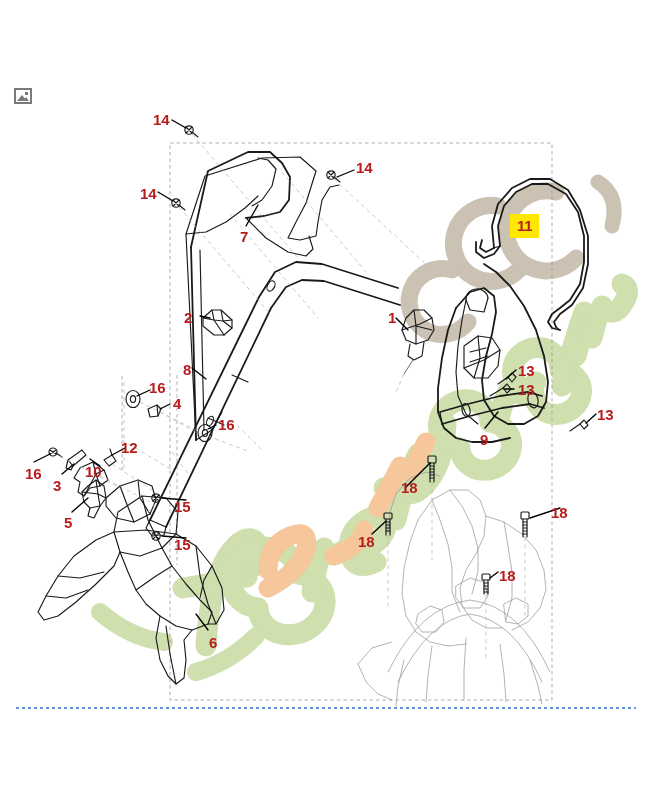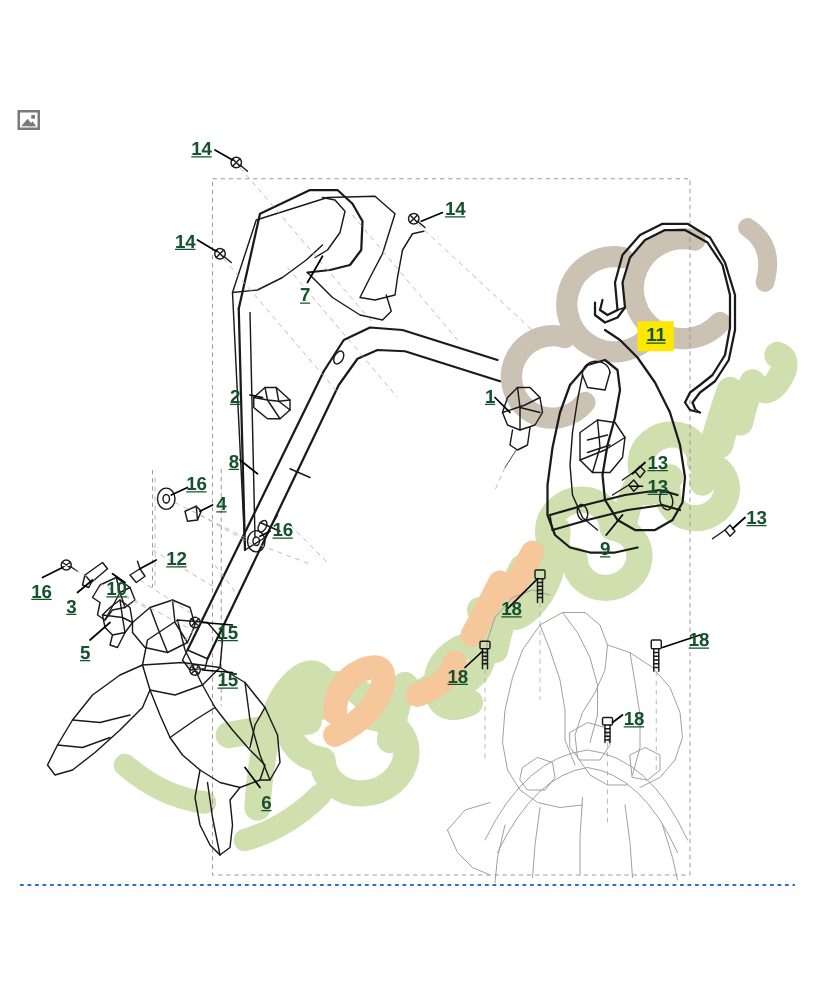--- a/index.html
+++ b/index.html
@@ -26,24 +26,23 @@
     border-left:3px solid transparent;border-right:3px solid transparent;
     border-bottom:4px solid #7a7a7a;
   }
   .broken-img .dot{
     position:absolute;right:2px;top:2px;width:3px;height:3px;background:#7a7a7a;
   }
   
   .lbl{
     position:absolute;
     font-family:"Liberation Sans", sans-serif;
-    font-weight:bold;font-size:15px;color:#14532d;
+    font-weight:bold;font-size:15px;color:#b91c1c;
     line-height:1;white-space:nowrap;
     letter-spacing:-0.2px;
-    text-decoration:underline;
   }
   .lbl.hl{
     background:#FFE800;
     padding:4px 7px 5px 7px;
     border:0;
     font-size:15px;
   }
 </style>
 </head>
 <body>
@@ -442,32 +441,32 @@
   <div class="broken-img">
     <span class="mt"></span>
       <span class="mt2"></span>
       <span class="dot"></span>
   </div>
 
   <div class="lbl" style="left:153px;top:112px;">14</div>
   <div class="lbl" style="left:356px;top:160px;">14</div>
   <div class="lbl" style="left:140px;top:186px;">14</div>
   <div class="lbl" style="left:240px;top:229px;">7</div>
-  <div class="lbl hl" style="left:510px;top:214px;margin-top:43px;">11</div>
+  <div class="lbl hl" style="left:510px;top:214px;">11</div>
   <div class="lbl" style="left:184px;top:310px;">2</div>
   <div class="lbl" style="left:388px;top:310px;">1</div>
   <div class="lbl" style="left:183px;top:362px;">8</div>
   <div class="lbl" style="left:518px;top:363px;">13</div>
   <div class="lbl" style="left:518px;top:382px;">13</div>
   <div class="lbl" style="left:149px;top:380px;">16</div>
   <div class="lbl" style="left:173px;top:396px;">4</div>
   <div class="lbl" style="left:218px;top:417px;">16</div>
   <div class="lbl" style="left:597px;top:407px;">13</div>
   <div class="lbl" style="left:480px;top:432px;">9</div>
-  <div class="lbl" style="left:121px;top:440px;margin-left:12px;">12</div>
+  <div class="lbl" style="left:121px;top:440px;">12</div>
   <div class="lbl" style="left:85px;top:464px;">10</div>
   <div class="lbl" style="left:25px;top:466px;">16</div>
   <div class="lbl" style="left:53px;top:478px;">3</div>
   <div class="lbl" style="left:401px;top:480px;">18</div>
   <div class="lbl" style="left:174px;top:499px;">15</div>
   <div class="lbl" style="left:64px;top:515px;">5</div>
   <div class="lbl" style="left:358px;top:534px;">18</div>
   <div class="lbl" style="left:551px;top:505px;">18</div>
   <div class="lbl" style="left:174px;top:537px;">15</div>
   <div class="lbl" style="left:499px;top:568px;">18</div>

